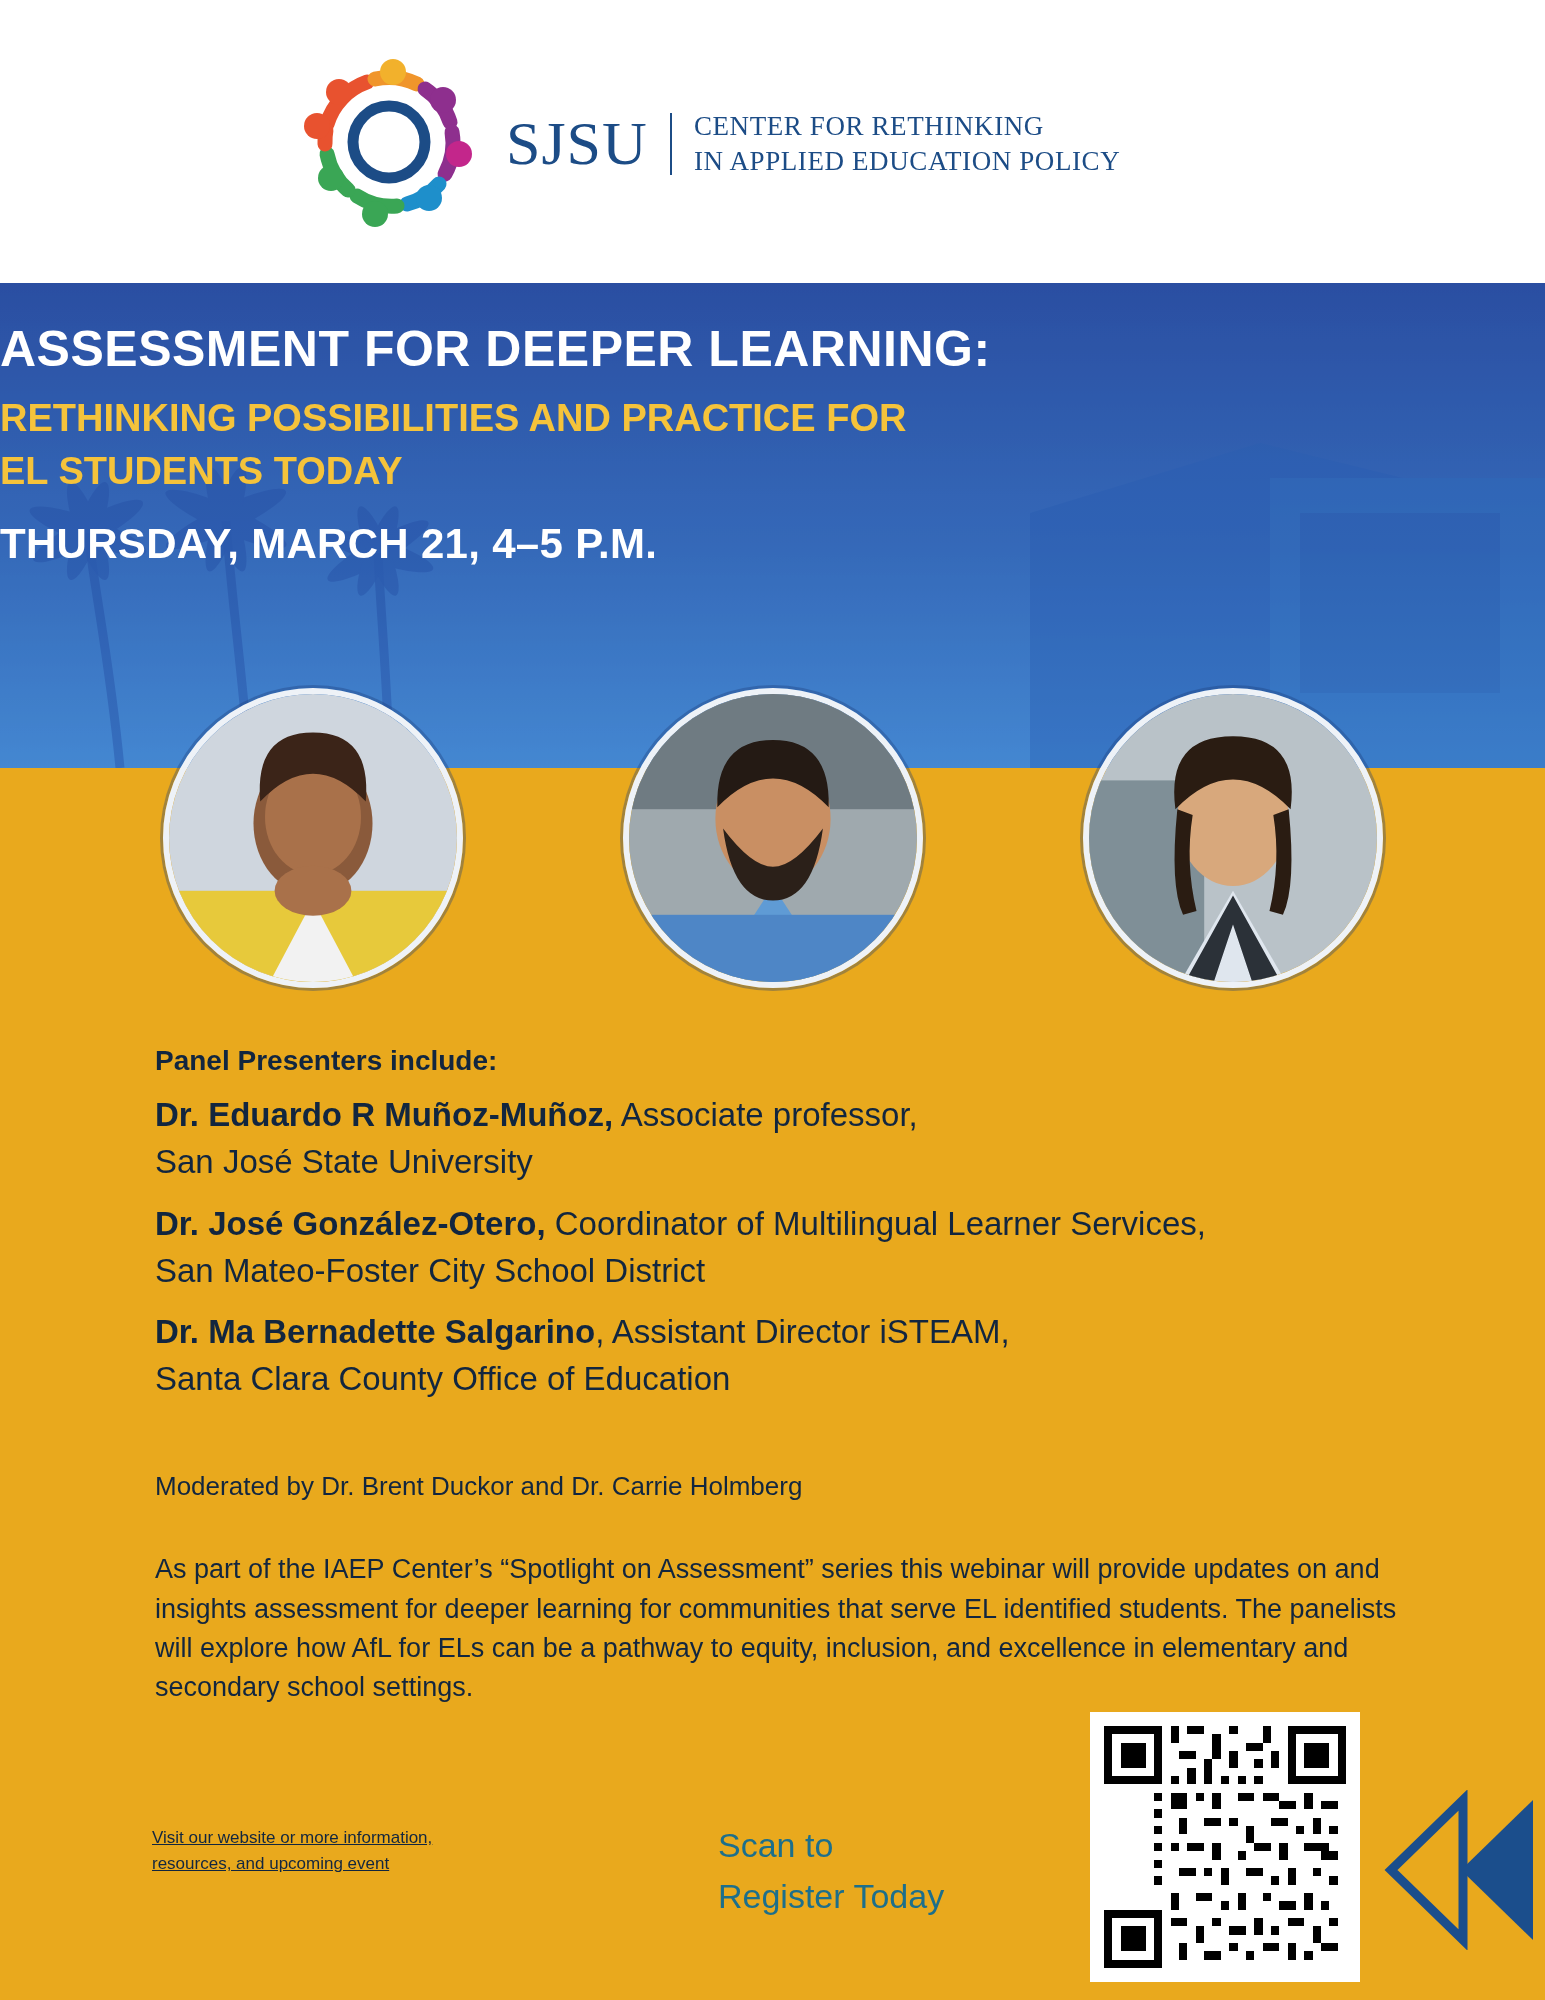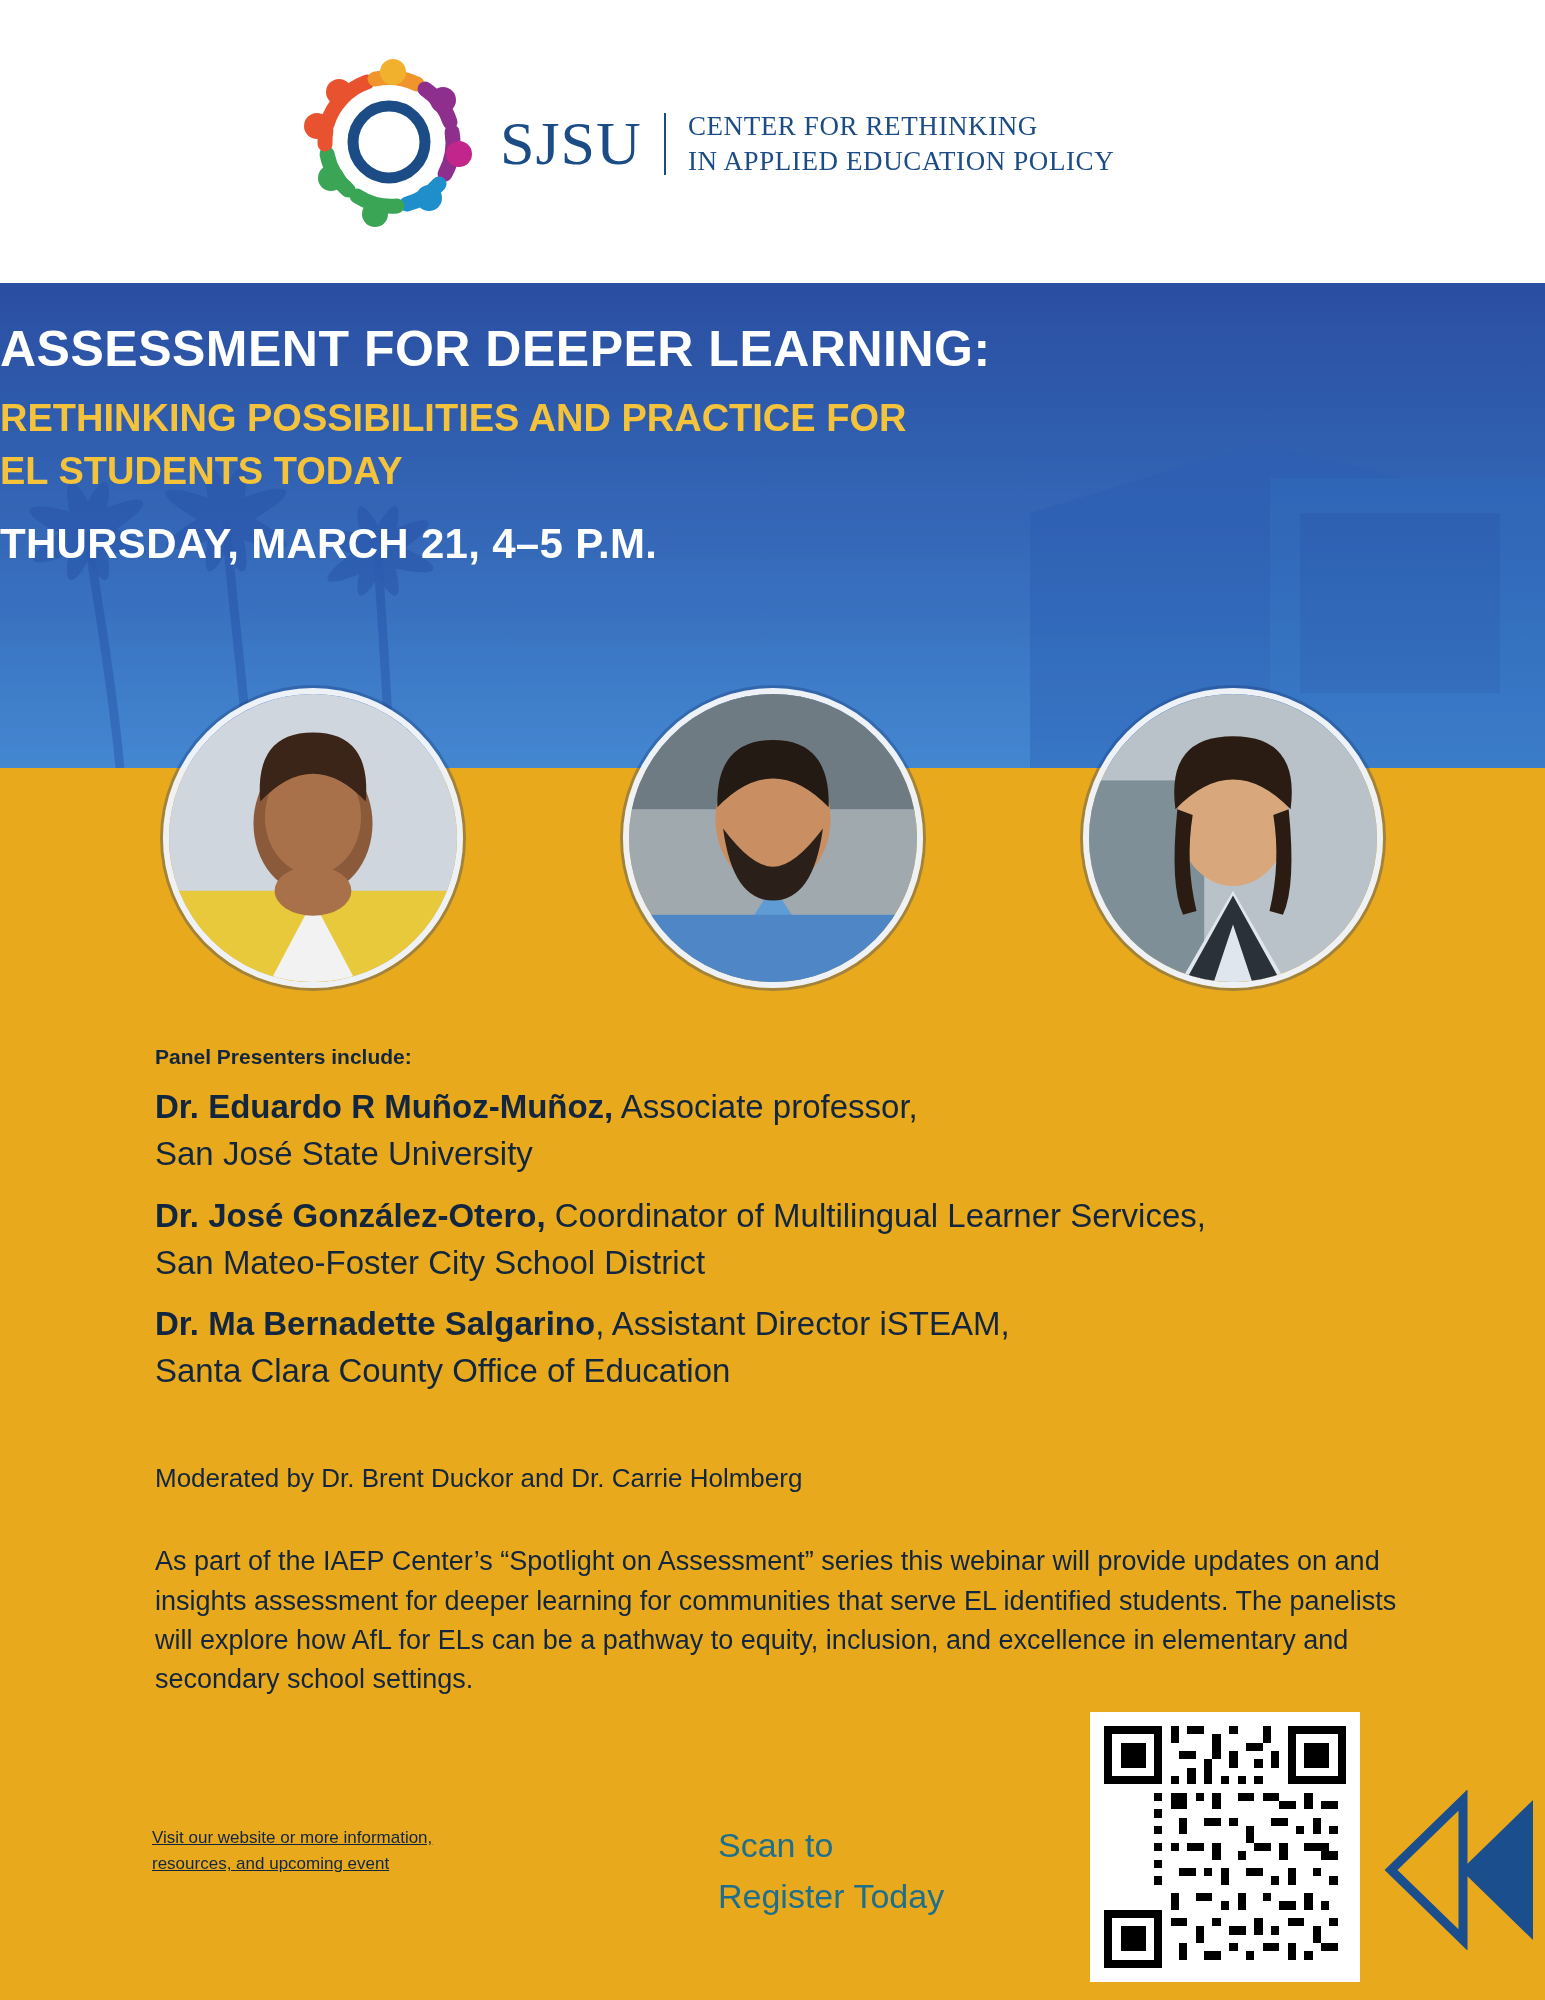--- a/index.html
+++ b/index.html
@@ -33,21 +33,21 @@
     position: relative;
     width: 186px;
     height: 190px;
     flex: none;
   }
   .logo-mark svg { display:block; width:186px; height:190px; }
 
   .logo-type {
     display: flex;
     align-items: center;
-    margin-left: 18px;
+    margin-left: 24px;
     margin-top: 4px;
   }
   .sjsu-word {
     font-family: "Liberation Serif", serif;
     font-size: 62px;
     letter-spacing: 1px;
     color: #1C4C86;
     font-weight: 400;
   }
   .logo-divider {
@@ -127,21 +127,21 @@
 
   
   .body-text {
     position: absolute;
     top: 1045px;
     left: 155px;
     width: 1265px;
     color: #12263F;
   }
   .panel-heading {
-    font-size: 21px;
+    font-size: 28px;
     font-weight: bold;
     color: #12263F;
     margin-bottom: 8px;
   }
   .presenter-line {
     font-size: 33px;
     line-height: 1.42;
     color: #12263F;
     margin-top: 15px;
   }

